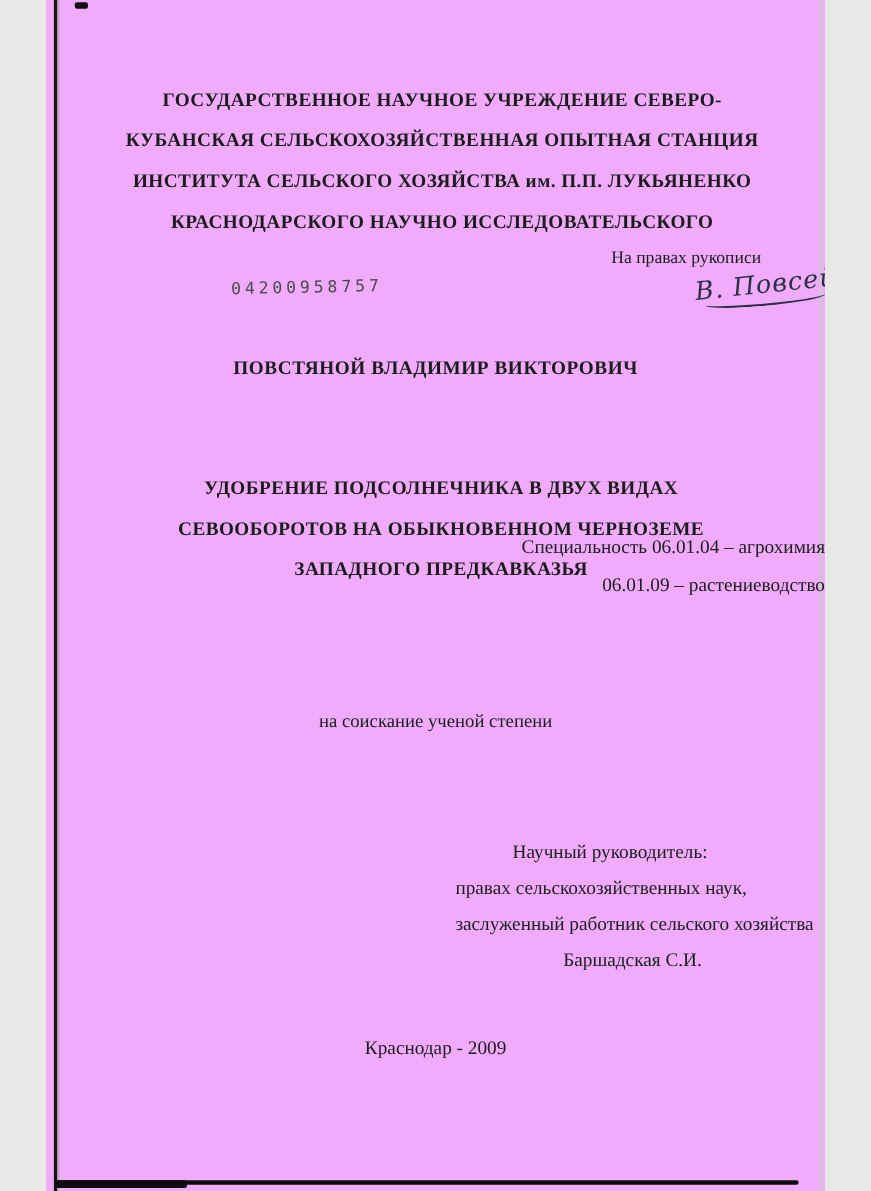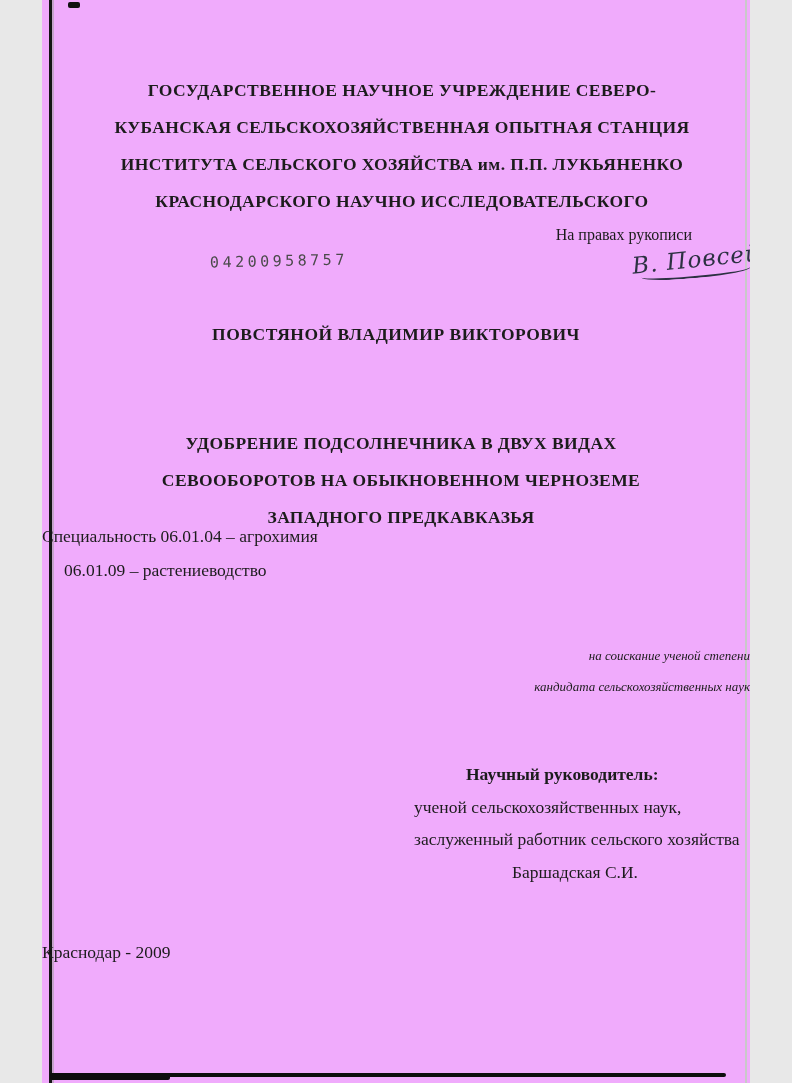--- a/index.html
+++ b/index.html
@@ -123,60 +123,60 @@
     text-align: center;
     font-weight: bold;
     font-size: 17.5px;
     letter-spacing: .4px;
     line-height: 37px;
     margin-top: 45px;
   }
 
   .specialty {
     position: absolute;
-    top: 519px; left: 0; right: 0;
-    text-align: left;
+    top: 480px; left: 0; right: 0;
+    text-align: right;
     font-size: 17.5px;
     line-height: 34px;
   }
   .specialty .line2 { padding-left: 22px; }
 
   .doc-type {
     position: absolute;
     top: 598px; left: 0; right: 0;
     text-align: center;
     font-family: "Liberation Sans", sans-serif;
     font-size: 23px;
     letter-spacing: 2px;
     color: #222;
   }
 
   .degree {
     position: absolute;
     top: 640px; left: 0; right: 0;
-    text-align: right;
-    font-size: 13px;
+    text-align: center;
+    font-size: 17px;
     line-height: 31px;
-    font-style: italic;
   }
 
   .supervisor {
     position: absolute;
     top: 758px; left: 372px;
     width: 360px;
     font-size: 17.5px;
     line-height: 32.5px;
     text-align: left;
   }
-  .supervisor .label { padding-left: 52px; font-weight: bold; }
+  .supervisor .label { padding-left: 52px; }
   .supervisor .name  { padding-left: 98px; }
 
   .footer-line {
     position: absolute;
     top: 942px; left: 0; right: 0;
+    text-align: center;
     font-size: 17.5px;
   }
 </style>
 </head>
 <body>
 
 <div class="page">
 
   <div class="scan-edge-left"></div>
   <div class="scan-edge-left-soft"></div>
@@ -210,25 +210,24 @@
   </div>
 
   <div class="specialty">
     <div>Специальность 06.01.04 – агрохимия</div>
     <div class="line2">06.01.09 – растениеводство</div>
   </div>
 
 
   <div class="degree">
     <div>на соискание ученой степени</div>
-    <div>кандидата сельскохозяйственных наук</div>
   </div>
 
   <div class="supervisor">
     <div class="label">Научный руководитель:</div>
-    <div>ученой сельскохозяйственных наук,</div>
+    <div>правах сельскохозяйственных наук,</div>
     <div>заслуженный работник сельского хозяйства</div>
     <div class="name">Баршадская С.И.</div>
   </div>
 
   <div class="footer-line">Краснодар - 2009</div>
 
 </div>
 
 </body></html>

